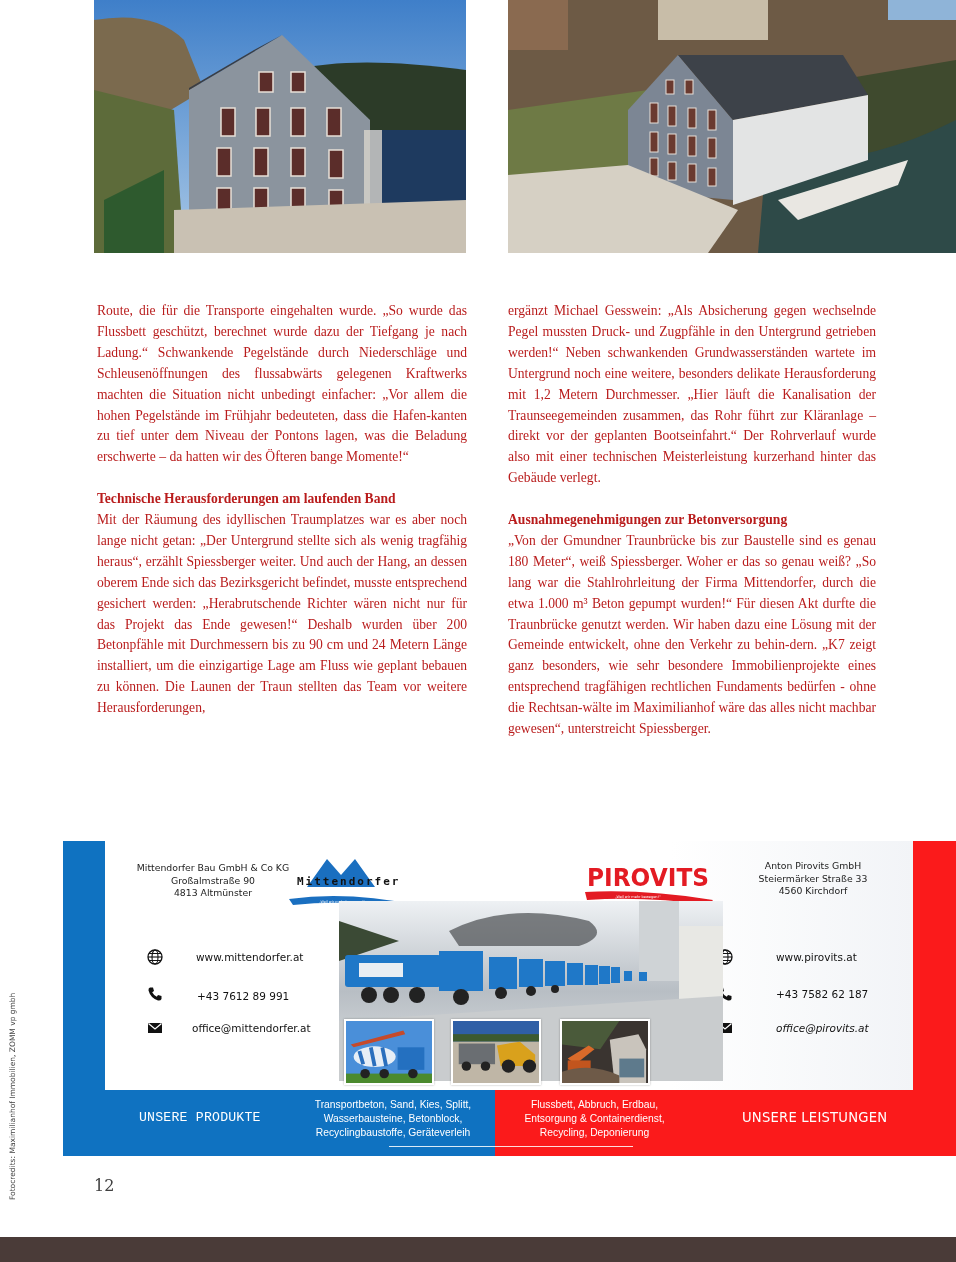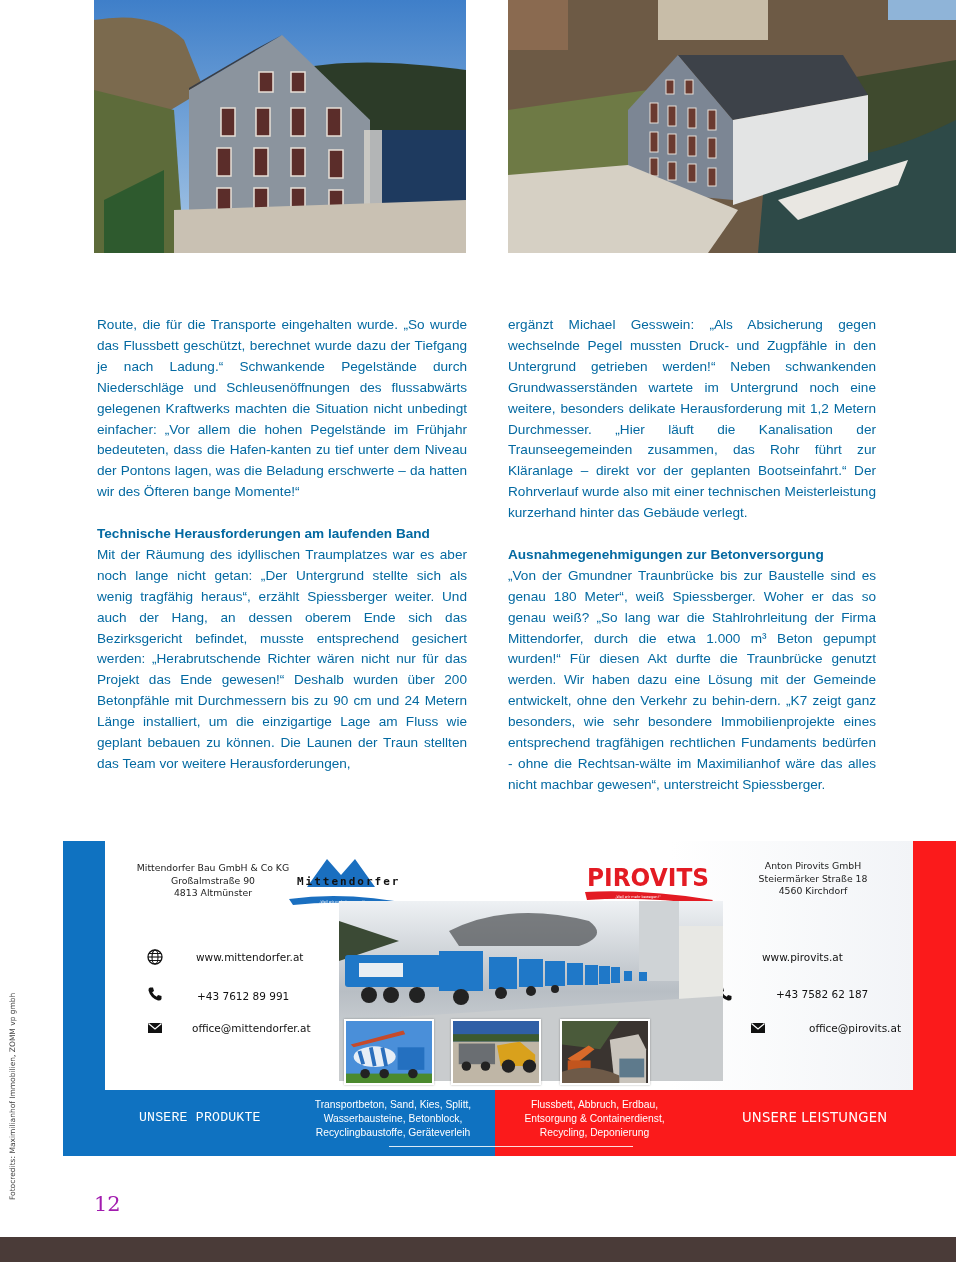--- a/index.html
+++ b/index.html
@@ -6,21 +6,21 @@
   html, body { width: 956px; height: 1262px; background: #ffffff; overflow: hidden; }
   body { position: relative; font-family: "Liberation Sans", sans-serif; color: #1a1a1a; }
 
   
   .photo { position: absolute; overflow: hidden; }
   .photo-left { left: 94px; top: 0; width: 372px; height: 253px; }
   .photo-right { left: 508px; top: 0; width: 448px; height: 253px; }
   .photo svg { display: block; width: 100%; height: 100%; }
 
   
-  .col { position: absolute; top: 315px; width: 370px; font-family: Liberation Sans, sans-serif; font-size: 13.6px; line-height: 20.9px; color: #0369a1; text-align: justify; }
+  .col { position: absolute; top: 301px; width: 370px; font-family: Liberation Serif, serif; font-size: 13.6px; line-height: 20.9px; color: #b91c1c; text-align: justify; }
   .col-left { left: 97px; }
   .col-right { left: 508px; width: 368px; }
   .col p { margin: 0; }
   .col h3 { font-size: 13.6px; font-weight: bold; line-height: 20.9px; margin-top: 20.9px; text-align: left; }
 
   
   .ad { position: absolute; left: 63px; top: 841px; width: 893px; height: 315px; }
   .ad-blue-side { position: absolute; left: 0; top: 0; width: 42px; height: 315px; background: #0f72c1; }
   .ad-red-side { position: absolute; right: 0; top: 0; width: 43px; height: 315px; background: #fb1a1b; }
   .ad-white { position: absolute; left: 42px; top: 0; width: 808px; height: 249px; background: linear-gradient(90deg,#ffffff 0%,#ffffff 70%,#f2f4f7 100%); }
@@ -44,21 +44,21 @@
   .ad-main-photo svg { width: 100%; height: 100%; display: block; }
   .thumb { position: absolute; top: 178px; width: 90px; height: 66px; border: 2px solid #fff; box-shadow: 0 0 2px rgba(0,0,0,.3); overflow: hidden; }
   .thumb svg { width: 100%; height: 100%; display: block; }
 
   .ad-heading { position: absolute; font-family: "DejaVu Sans", sans-serif; font-size: 13.2px; color: #ffffff; letter-spacing: 0.2px; }
   .ad-list { position: absolute; font-family: Liberation Sans, sans-serif; font-size: 10.3px; line-height: 14px; color: #ffffff; text-align: center; }
   .ad-line { position: absolute; height: 1px; background: #ffffff; opacity: .85; }
 
   
   .photo-credit { position: absolute; left: 8px; top: 1200px; transform: rotate(-90deg); transform-origin: left top; font-family: "DejaVu Sans", sans-serif; font-size: 7.5px; color: #444; white-space: nowrap; }
-  .page-number { position: absolute; left: 94px; top: 1176px; font-family: "DejaVu Serif", serif; font-size: 21px; color: #a21caf; margin-top: 16px; }
+  .page-number { position: absolute; left: 94px; top: 1176px; font-family: "DejaVu Serif", serif; font-size: 16px; color: #404040; }
   .bottom-bar { position: absolute; left: 0; top: 1237px; width: 956px; height: 25px; background: #4a3b38; }
 </style>
 </head>
 <body>
 
 <div class="photo photo-left">
   <svg viewBox="0 0 372 253" preserveAspectRatio="none">
     <defs>
       <linearGradient id="sky1" x1="0" y1="0" x2="0" y2="1">
           <stop offset="0" stop-color="#3f7fc9"></stop>
@@ -164,21 +164,21 @@
     <svg viewBox="0 0 130 60">
       <path d="M18 34 L38 6 L52 22 L66 6 L86 34 Z" fill="#1a6fc0"></path>
       <path d="M0 46 Q60 38 126 52 L120 56 Q60 46 4 52 Z" fill="#1a6fc0"></path>
       <text x="8" y="32" font-family="DejaVu Sans Mono, monospace" font-size="11" font-weight="bold" fill="#111" letter-spacing="2">Mittendorfer</text>
       <text x="30" y="50" font-family="DejaVu Sans, sans-serif" font-size="3.5" fill="#fff">„Weil wir mehr bewegen!“</text>
     </svg>
   </div>
 
   <div class="addr addr-right">
     <div>Anton Pirovits GmbH</div>
-    <div>Steiermärker Straße 18</div>
+    <div>Steiermärker Straße 33</div>
     <div>4560 Kirchdorf</div>
   </div>
 
   <div class="contact" style="left:84px; top:108px;">
     <span class="ico">
         <svg viewBox="0 0 16 16">
           <circle cx="8" cy="8" r="7" fill="none" stroke="#111" stroke-width="1.3"></circle>
           <ellipse cx="8" cy="8" rx="3" ry="7" fill="none" stroke="#111" stroke-width="1.1"></ellipse>
           <line x1="1" y1="8" x2="15" y2="8" stroke="#111" stroke-width="1.1"></line>
           <line x1="2" y1="4.5" x2="14" y2="4.5" stroke="#111" stroke-width="1"></line>
@@ -198,41 +198,41 @@
   <div class="contact" style="left:84px; top:179px;">
     <span class="ico">
         <svg viewBox="0 0 16 16">
           <rect x="1" y="3" width="14" height="10" fill="#111"></rect>
           <path d="M1.5 3.5 L8 9 L14.5 3.5" fill="none" stroke="#fff" stroke-width="1.2"></path>
         </svg>
       </span>
     <span style="margin-left:29px;">office@mittendorfer.at</span>
   </div>
 
-  <div class="contact" style="left:640px; top:108px;">
+  <div class="contact" style="left:654px; top:108px;">
     <span class="ico">
         <svg viewBox="0 0 16 16">
           <circle cx="8" cy="8" r="7" fill="none" stroke="#111" stroke-width="1.3"></circle>
           <ellipse cx="8" cy="8" rx="3" ry="7" fill="none" stroke="#111" stroke-width="1.1"></ellipse>
           <line x1="1" y1="8" x2="15" y2="8" stroke="#111" stroke-width="1.1"></line>
           <line x1="2" y1="4.5" x2="14" y2="4.5" stroke="#111" stroke-width="1"></line>
           <line x1="2" y1="11.5" x2="14" y2="11.5" stroke="#111" stroke-width="1"></line>
         </svg>
       </span>
     <span style="margin-left:43px;">www.pirovits.at</span>
   </div>
   <div class="contact" style="left:654px; top:145px;">
     <span class="ico">
         <svg viewBox="0 0 16 16">
           <path d="M3 1.5 L6 1.5 L7 5 L5.2 6.3 Q6.8 9.5 9.8 10.8 L11 9 L14.5 10 L14.5 13 Q13.5 15 11 14.5 Q3.5 12 1.5 4.5 Q1.2 2 3 1.5 Z" fill="#111"></path>
         </svg>
       </span>
     <span style="margin-left:43px;">+43 7582 62 187</span>
   </div>
-  <div class="contact" style="left:687px; top:179px;">
+  <div class="contact" style="left:654px; top:179px;font-style:italic;">
     <span class="ico">
         <svg viewBox="0 0 16 16">
           <rect x="1" y="3" width="14" height="10" fill="#111"></rect>
           <path d="M1.5 3.5 L8 9 L14.5 3.5" fill="none" stroke="#fff" stroke-width="1.2"></path>
         </svg>
       </span>
     <span style="margin-left:43px;">office@pirovits.at</span>
   </div>
 
   <div class="ad-main-photo">

